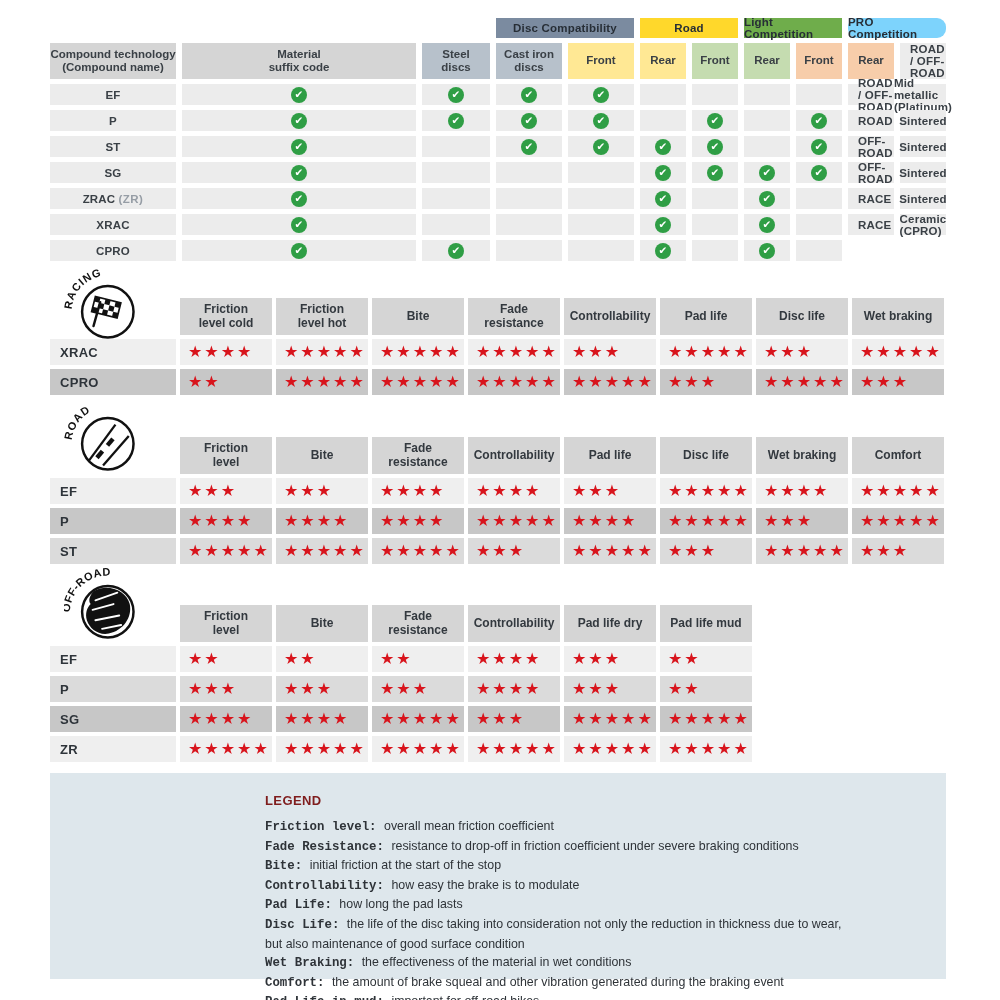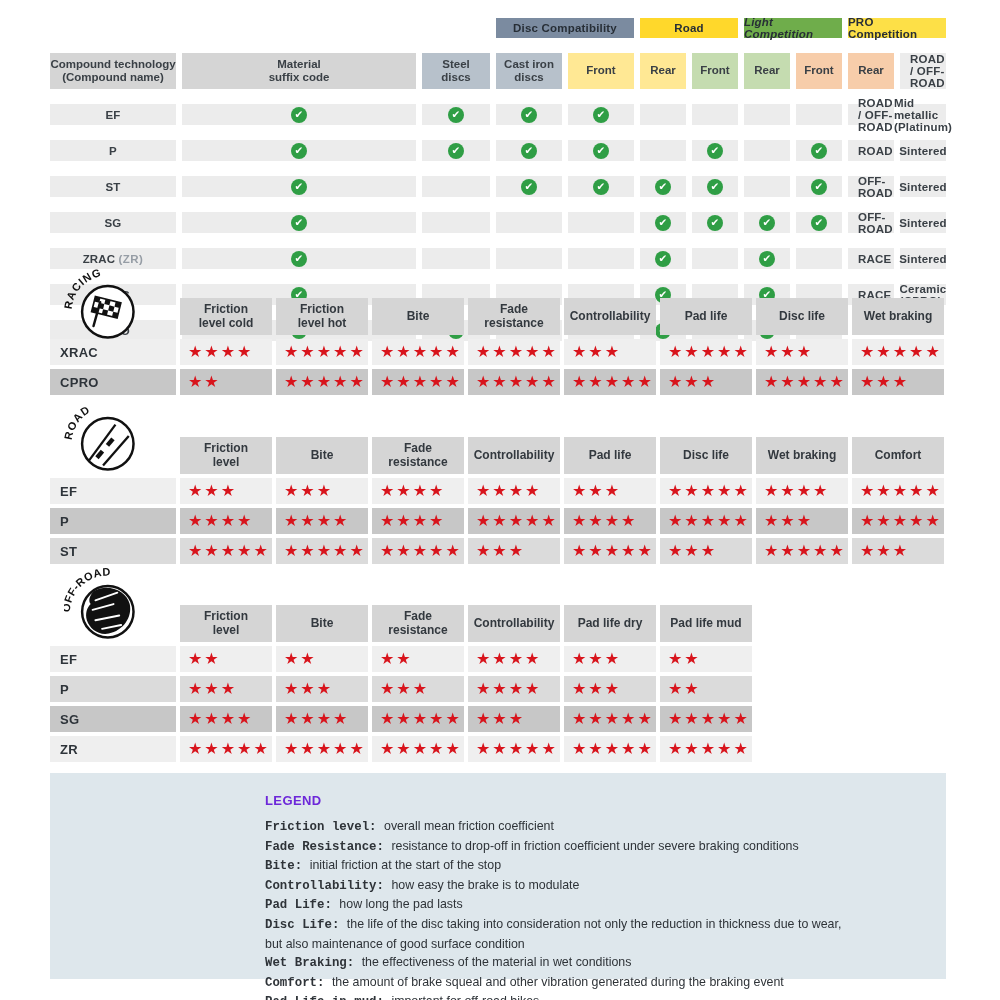--- a/index.html
+++ b/index.html
@@ -8,21 +8,21 @@
     font-family:"Liberation Sans","DejaVu Sans",sans-serif;color:#343a40;
     -webkit-font-smoothing:antialiased;
   }
   .abs{position:absolute;}
 
   
   #compat-grid{
     display:grid;
     grid-template-columns:126px 234px 68px 66px 66px 46px 46px 46px 46px 46px 46px;
     grid-template-rows:20px 36px repeat(7,21px);
-    gap:15px 6px;
+    gap:5px 6px;
   }
   .group-hdr{
     display:flex;align-items:center;justify-content:center;
     font-size:11.5px;font-weight:700;color:#272e36;letter-spacing:.2px;
   }
   .col-hdr{
     display:flex;align-items:center;justify-content:center;text-align:center;
     font-size:11.5px;font-weight:700;line-height:1.15;color:#3a4046;white-space:pre-line;
   }
   .cell{
@@ -67,22 +67,22 @@
   .legend-entry b{font-weight:700;font-family:Liberation Mono, monospace;}
 </style>
 </head>
 <body>
 
 <div class="abs" style="left:50px;top:18px;width:896px;">
   <div id="compat-grid">
       <div style="grid-column: 1 / span 3;"></div>
       <div class="group-hdr" style="background: rgb(123, 139, 160); grid-column: 4 / span 2;">Disc Compatibility</div>
       <div class="group-hdr" style="background: rgb(255, 216, 43); grid-column: 6 / span 2;">Road</div>
-      <div class="group-hdr" style="background: rgb(111, 173, 75); grid-column: 8 / span 2; font-style: italic;">Light Competition</div>
-      <div class="group-hdr" style="background: #fde047; grid-column: 10 / span 2;">PRO Competition</div>
+      <div class="group-hdr" style="background: rgb(111, 173, 75); grid-column: 8 / span 2;">Light Competition</div>
+      <div class="group-hdr" style="background: #7dd3fc; grid-column: 10 / span 2; border-radius: 9px;">PRO Competition</div>
       <div class="col-hdr" style="background: rgb(213, 213, 213);">Compound technology
 (Compound name)</div>
       <div class="col-hdr" style="background: rgb(213, 213, 213);">Material
 suffix code</div>
       <div class="col-hdr" style="background: rgb(183, 193, 203);">Steel
 discs</div>
       <div class="col-hdr" style="background: rgb(183, 193, 203);">Cast iron
 discs</div>
       <div class="col-hdr" style="background: rgb(255, 232, 148);">Front</div>
       <div class="col-hdr" style="background: rgb(255, 232, 148);">Rear</div>
@@ -402,21 +402,21 @@
       <div class="stars shade-light" style="color: rgb(216, 20, 28);">★★★★★</div>
       <div class="stars shade-light" style="color: rgb(216, 20, 28);">★★★★★</div>
       <div class="stars shade-light" style="color: rgb(216, 20, 28);">★★★★★</div>
       <div class="stars shade-light" style="color: rgb(216, 20, 28);">★★★★★</div>
       <div class="stars shade-light" style="color: rgb(216, 20, 28);">★★★★★</div>
     </div>
 </div>
 
 <div id="legend" class="abs" style="left: 50px; top: 773px; background: rgb(222, 231, 236);">
   <div id="legend-inner">
-    <p id="legend-title" style="color: #6d28d9;">LEGEND</p>
+    <p id="legend-title" style="color: #7f1d1d;">LEGEND</p>
     <div id="legend-entries">
         <div class="legend-entry"><b>Friction level: </b>overall mean friction coefficient</div>
         <div class="legend-entry"><b>Fade Resistance: </b>resistance to drop-off in friction coefficient under severe braking conditions</div>
         <div class="legend-entry"><b>Bite: </b>initial friction at the start of the stop</div>
         <div class="legend-entry"><b>Controllability: </b>how easy the brake is to modulate</div>
         <div class="legend-entry"><b>Pad Life: </b>how long the pad lasts</div>
         <div class="legend-entry"><b>Disc Life: </b>the life of the disc taking into consideration not only the reduction in thickness due to wear,</div>
         <div class="legend-entry">but also maintenance of good surface condition</div>
         <div class="legend-entry"><b>Wet Braking: </b>the effectiveness of the material in wet conditions</div>
         <div class="legend-entry"><b>Comfort: </b>the amount of brake squeal and other vibration generated during the braking event</div>

